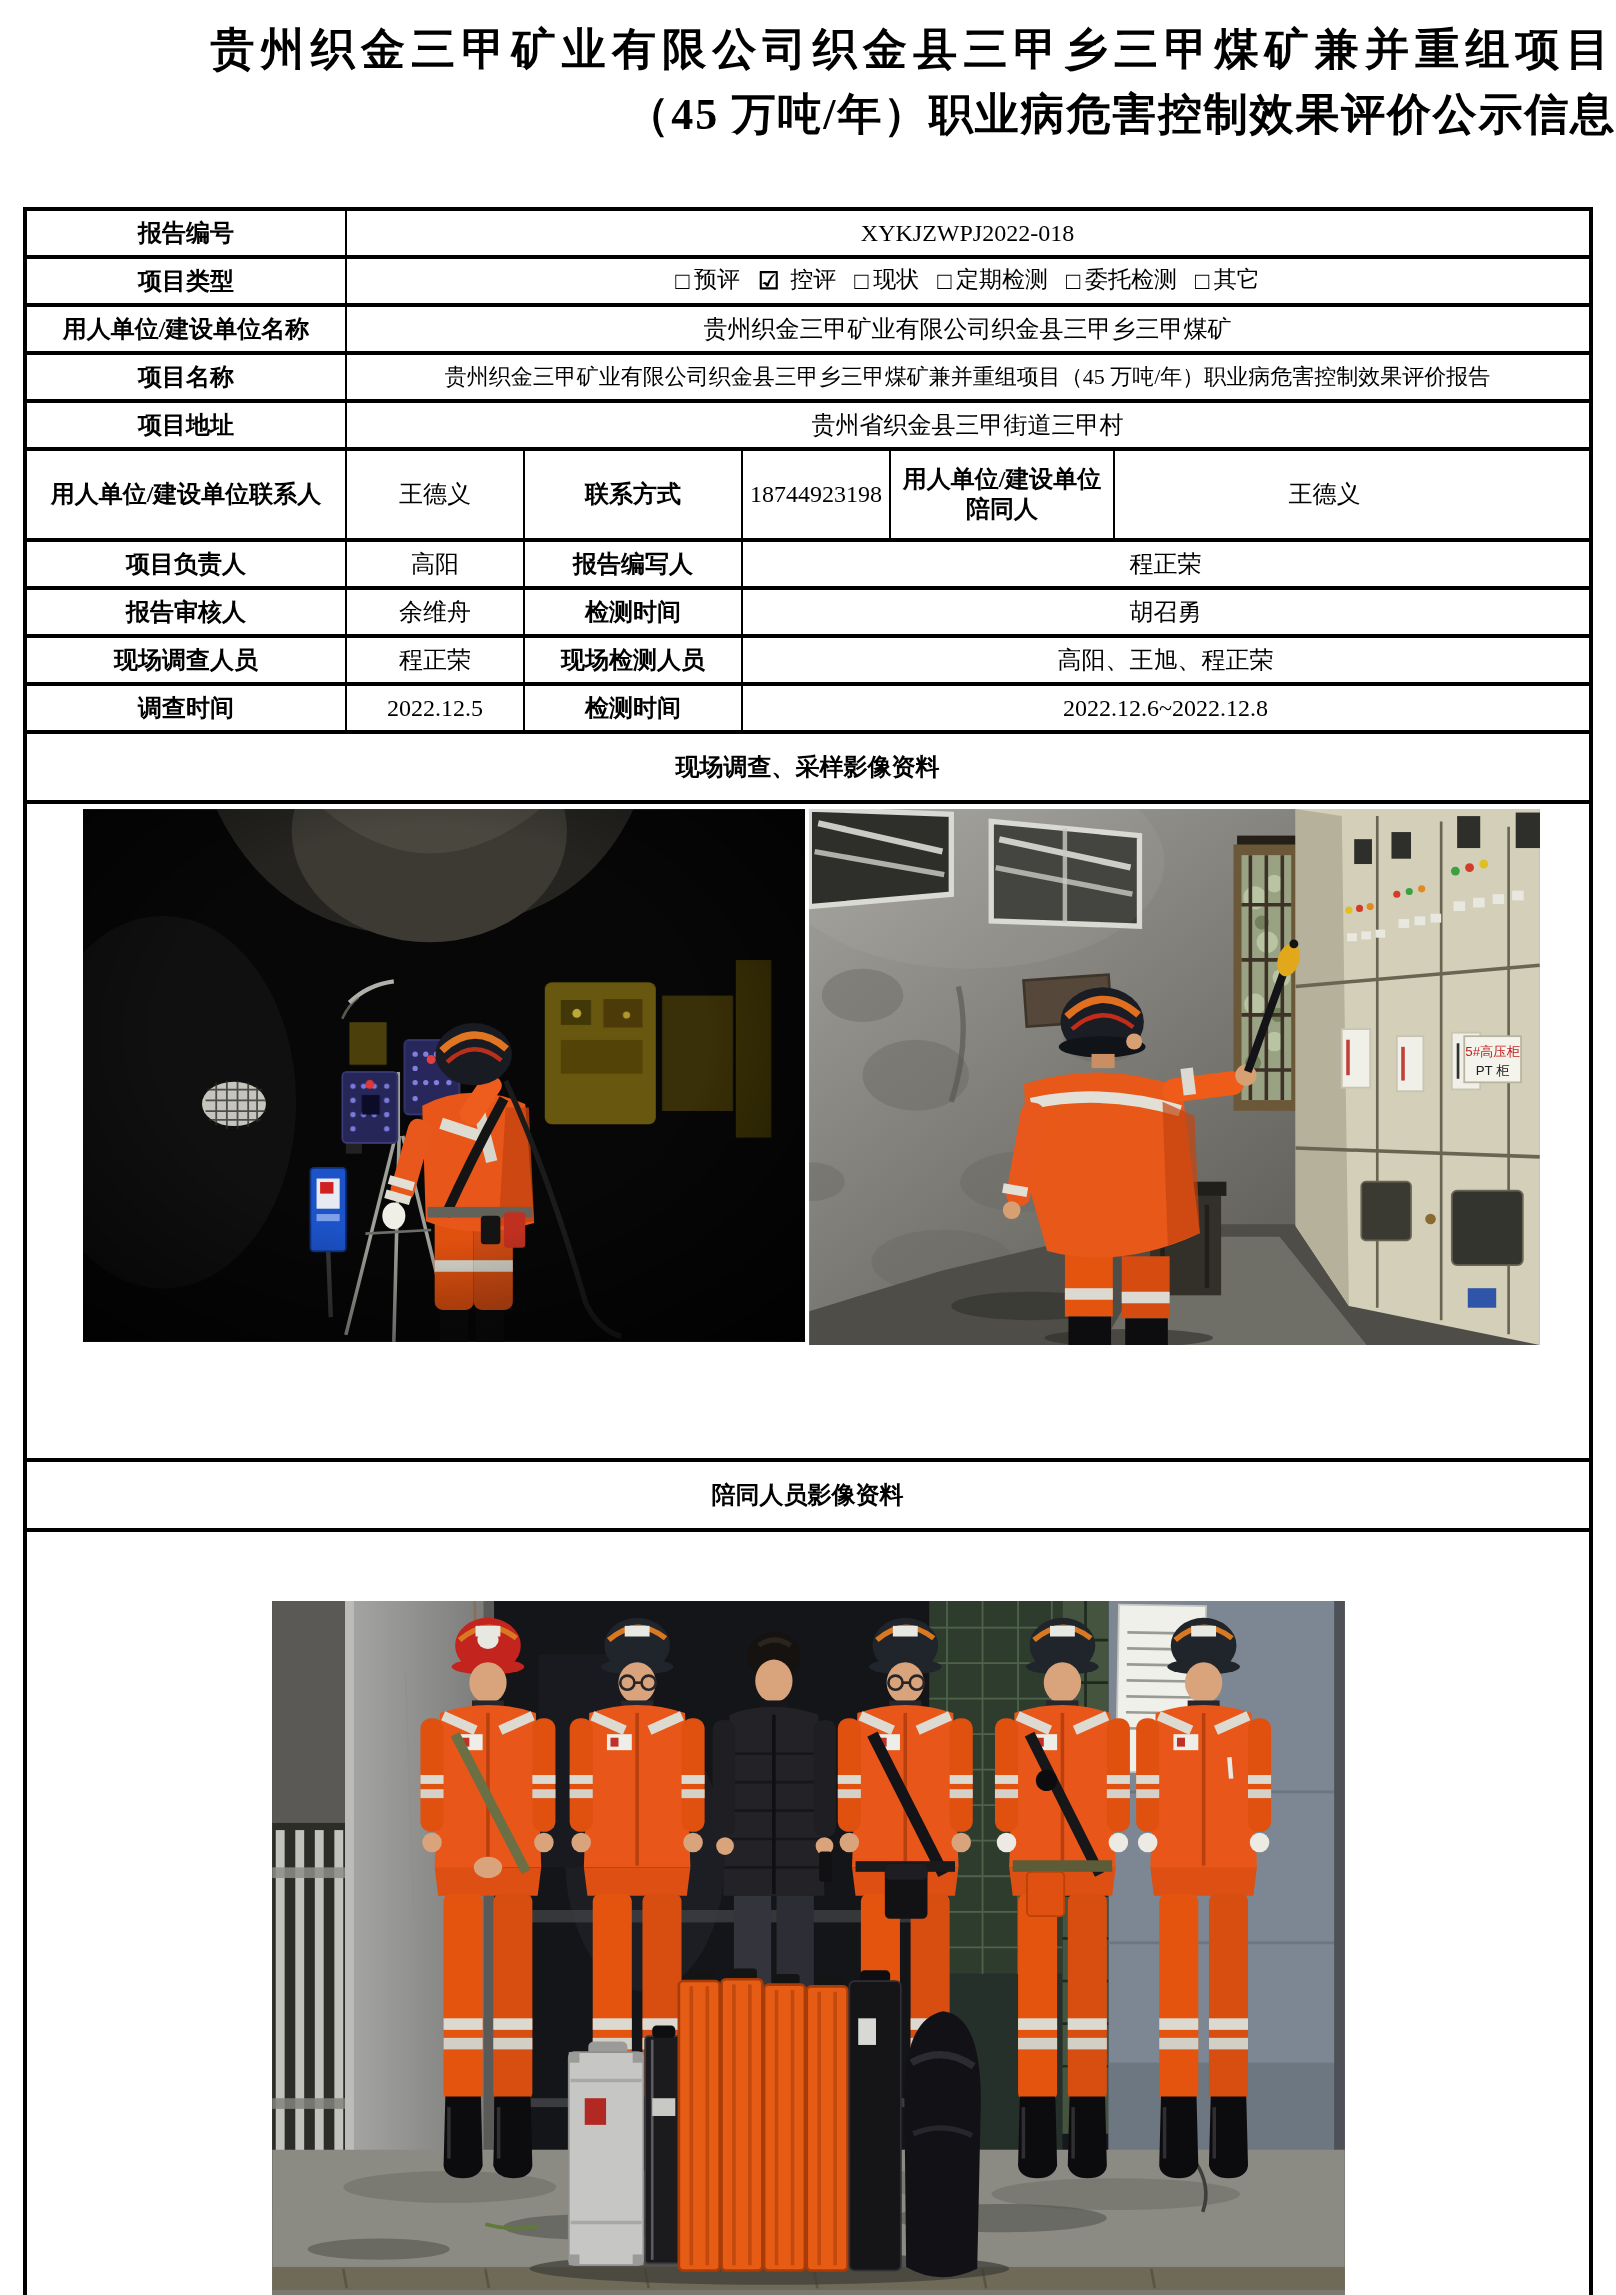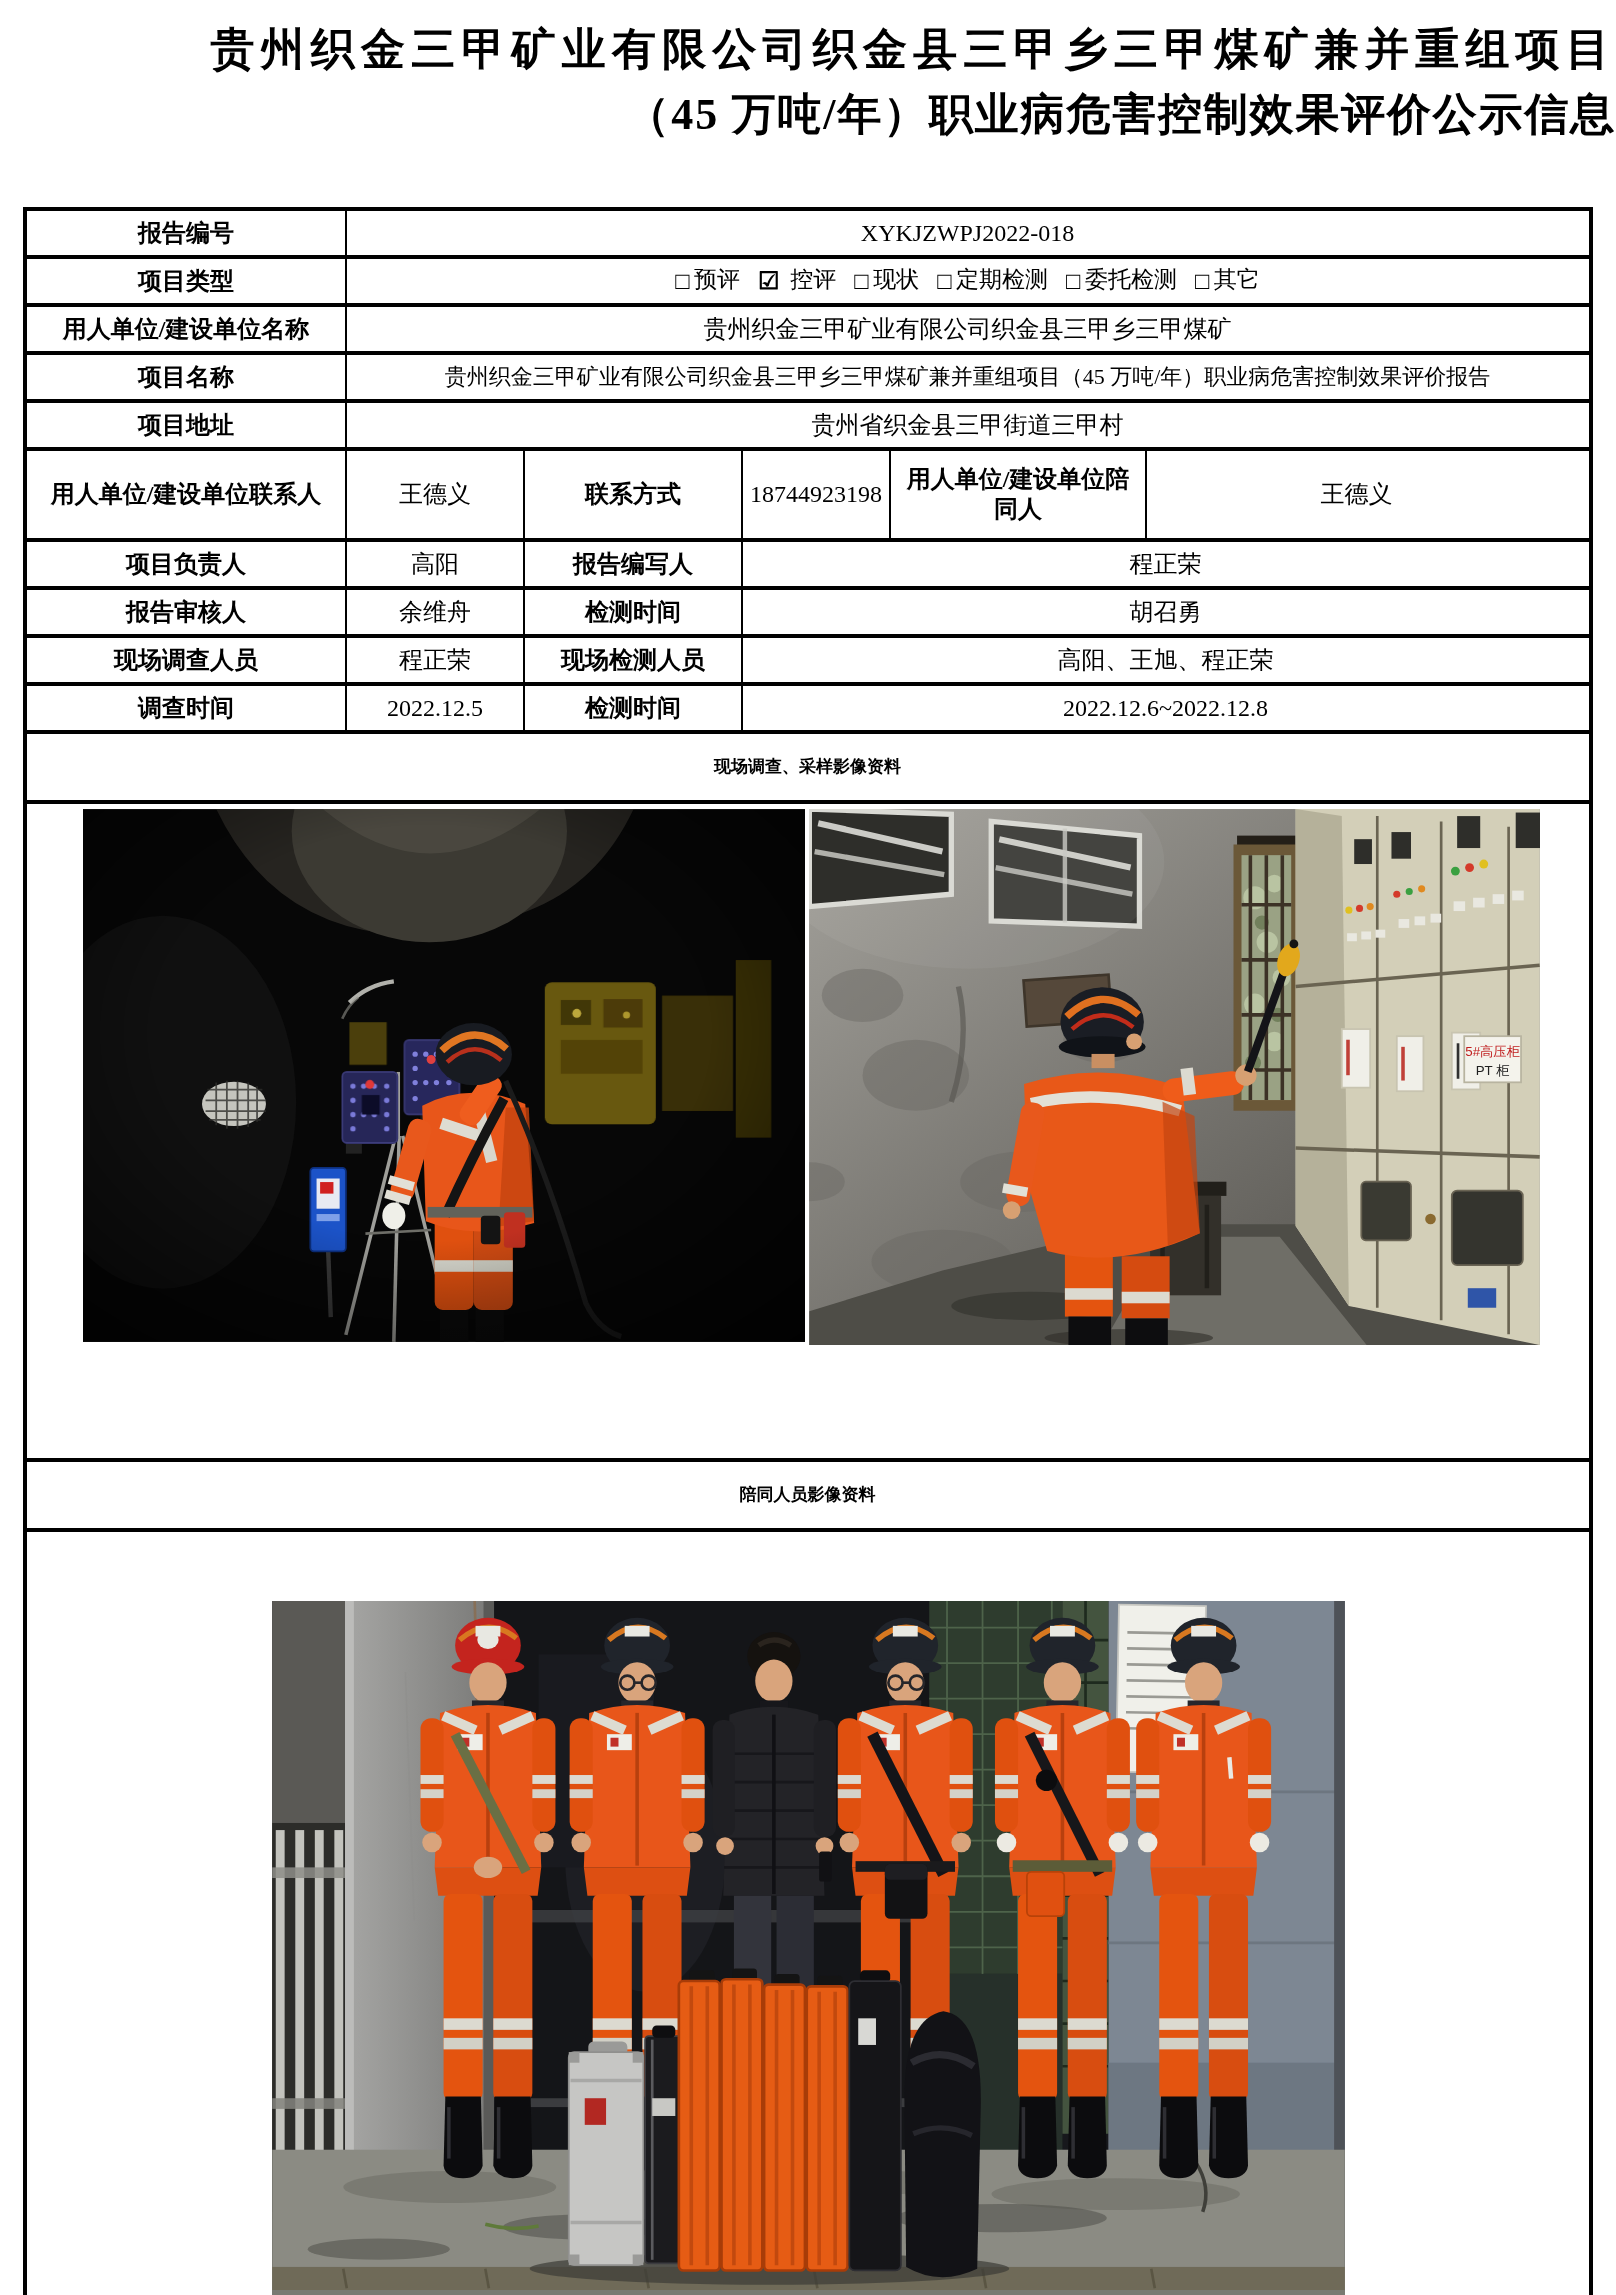--- a/index.html
+++ b/index.html
@@ -10,24 +10,24 @@
   .title .t2{font-size:44px;line-height:53px;margin-top:9px;letter-spacing:1.8px;padding-left:37px;}
   .tbl{width:1570px;margin:66px auto 16px auto;border:4.4px solid #000;box-sizing:border-box;}
   .r{display:flex;border-bottom:4.4px solid #000;}
   .r:last-child{border-bottom:none;}
   .c{display:flex;align-items:center;justify-content:center;text-align:center;
      border-right:2.7px solid #000;box-sizing:border-box;font-size:24px;padding:1.8px 7px;line-height:1.25;}
   .c:last-child{border-right:none;}
   .lbl{font-weight:bold;}
   .h50{height:44px;} .h98{height:87px;} .h74{height:66px;}
   .c1{width:320px;} .c2{width:178px;} .c3{width:218px;} .c4{width:148px;}
-  .c5{width:256px;} .c6{width:419px;} .cw{width:1241px;} .c4v{width:845px;}
+  .c5{width:224px;} .c6{width:419px;} .cw{width:1241px;} .c4v{width:845px;}
   .full{width:1561px;}
   .sm{font-size:22px;}
-  .hdr{font-weight:bold;font-size:17px;}
+  .hdr{font-weight:bold;font-size:24px;}
   .opts{display:flex;align-items:center;gap:18px;}
   .opt{display:flex;align-items:center;gap:4.4px;font-size:23px;}
   .opt .box{font-size:24px;}
   .opt.checked .box{font-weight:bold;}
   .opt.checked{gap:10.7px;}
   .photorow1{height:658px;display:block;padding:5.3px 0 0 56px;box-sizing:border-box;}
   .photorow1 svg{display:inline-block;vertical-align:top;}
   .photorow2{height:781px;display:block;padding-top:69px;box-sizing:border-box;}
   .photorow2 svg{display:block;margin:0 auto;}
 </style>

